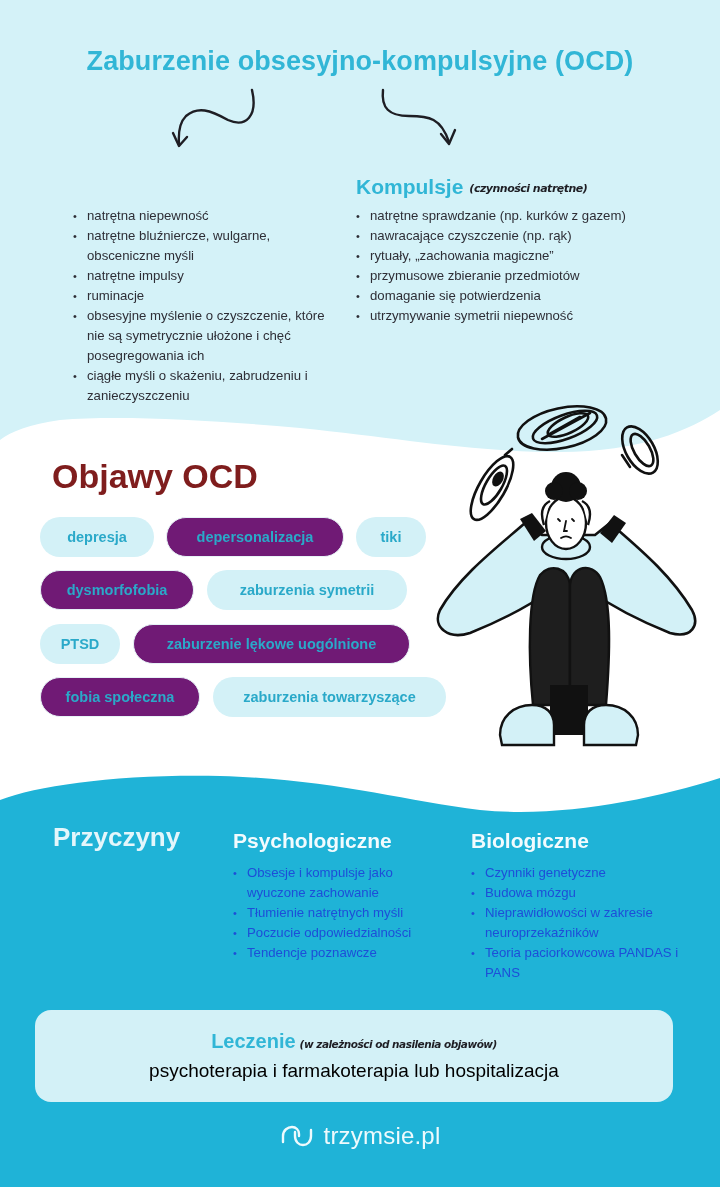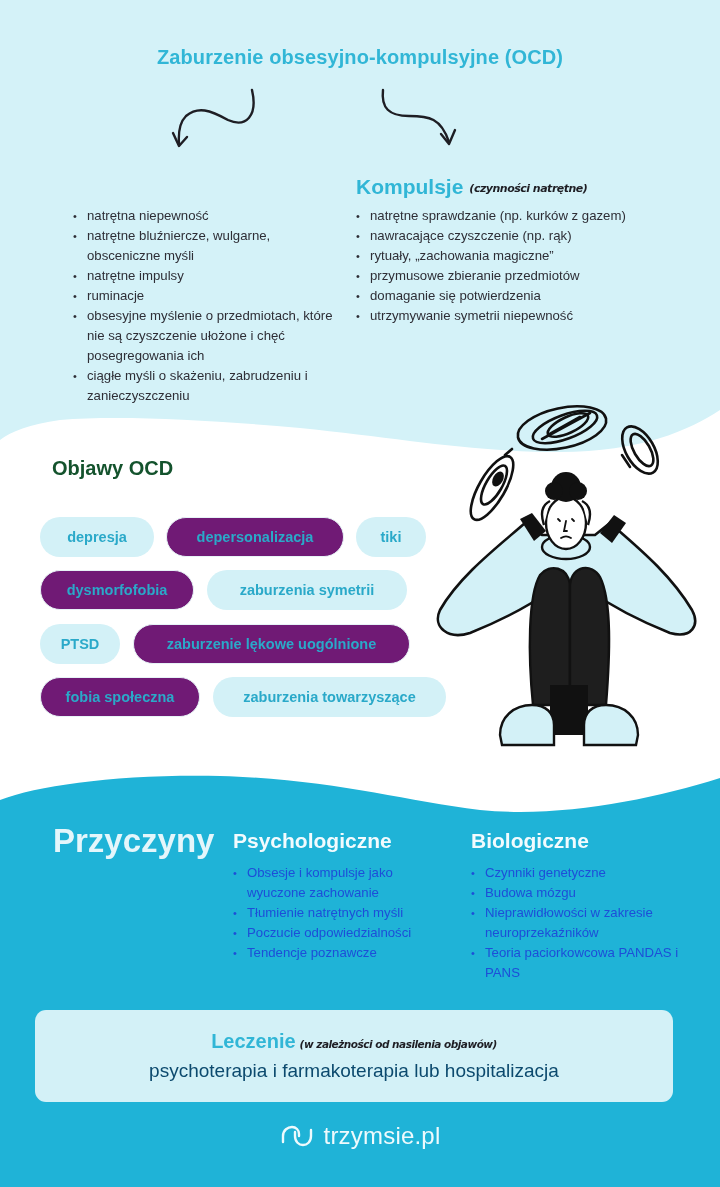--- a/index.html
+++ b/index.html
@@ -8,21 +8,21 @@
     position: relative;
     background: #ffffff;
     font-family: "Liberation Sans", "DejaVu Sans", sans-serif;
     color: #2b2b33;
   }
   .bg-layer { position: absolute; left: 0; top: 0; width: 720px; height: 1187px; z-index: 0; }
   .content { position: absolute; inset: 0; z-index: 1; }
 
   .title {
     position: absolute; left: 0; top: 46px; width: 720px;
-    text-align: center; font-size: 20px; font-weight: bold;
+    text-align: center; font-size: 27px; font-weight: bold;
     color: #31b6d6; letter-spacing: 0.1px;
   }
   .arrow { position: absolute; }
 
   .col-head {
     position: absolute; font-size: 21px; font-weight: bold; color: #31b6d6;
     white-space: nowrap;
   }
   .col-head .note {
     font-family: "DejaVu Sans", sans-serif; font-size: 11px; font-weight: bold;
@@ -34,54 +34,54 @@
     position: relative; padding-left: 14px; font-size: 13.2px; line-height: 20px;
     color: #2e2e36;
   }
   ul.bullets li::before {
     content: "\2022"; position: absolute; left: 0; top: 0; font-size: 11px;
   }
   ul.bullets.light li { color: #1d4ed8; }
 
   .section-title {
     position: absolute; left: 52px; top: 457px;
-    font-size: 20px; font-weight: bold; color: #14532d;
+    font-size: 34px; font-weight: bold; color: #7f1d1d;
   }
   .chip {
     position: absolute; height: 40px; border-radius: 20px;
     display: flex; align-items: center; justify-content: center;
     font-size: 14.5px; font-weight: bold; color: #2aa9c9;
     white-space: nowrap;
   }
   .chip.filled { background: #d3f1f7; text-align: right; }
   .chip.outline { background: #701a75; border: 1.5px solid #e6f3f6; }
 
   .causes-title {
     position: absolute; left: 53px; top: 822px;
-    font-size: 33px; font-weight: bold; color: #e4f6fb;
+    font-size: 26px; font-weight: bold; color: #e4f6fb;
   }
   .cause-head {
     position: absolute; font-size: 21px; font-weight: bold; color: #f2fbfe;
   }
 
   .treat-box {
     position: absolute; left: 35px; top: 1010px; width: 638px; height: 92px;
-    background: #d3f1f7; border-radius: 11px;
+    background: #d3f1f7; border-radius: 16px;
   }
   .treat-title {
     position: absolute; left: 0; top: 20px; width: 638px; text-align: center;
     font-size: 20px; font-weight: bold; color: #31b6d6;
   }
   .treat-title .note {
     font-family: "DejaVu Sans", sans-serif; font-size: 10.5px; color: #1e1e24;
     font-style: italic; font-weight: bold; letter-spacing: -0.5px; margin-left: 4px;
   }
   .treat-text {
     position: absolute; left: 0; top: 50px; width: 638px; text-align: center;
-    font-size: 19px; color: #0c4a6e;
+    font-size: 19px; color: #000000;
   }
 
   .footer {
     position: absolute; left: 0; top: 1122px; width: 720px;
     display: flex; justify-content: center; align-items: center; gap: 10px;
   }
   .footer .brand { font-size: 24px; color: #eefafd; letter-spacing: 0.2px; }
 </style>
 </head>
 <body>
@@ -102,21 +102,21 @@
   <svg class="arrow" style="left:375px;top:86px" width="90" height="66" viewBox="0 0 90 66">
     <path d="M8,4 C6,22 14,30 34,30 C54,30 66,32 74,56" fill="none" stroke="#1e1e24" stroke-width="2.4" stroke-linecap="round"></path>
     <path d="M66,48 L74,58 L80,44" fill="none" stroke="#1e1e24" stroke-width="2.4" stroke-linecap="round" stroke-linejoin="round"></path>
   </svg>
 
   <ul class="bullets" style="left:73px;top:206px;width:270px">
     <li>natrętna niepewność</li>
     <li>natrętne bluźniercze, wulgarne, obsceniczne myśli</li>
     <li>natrętne impulsy</li>
     <li>ruminacje</li>
-    <li>obsesyjne myślenie o przedmiotach, które nie są czyszczenie ułożone i chęć posegregowania ich</li>
+    <li>obsesyjne myślenie o czyszczenie, które nie są symetrycznie ułożone i chęć posegregowania ich</li>
     <li>ciągłe myśli o skażeniu, zabrudzeniu i zanieczyszczeniu</li>
   </ul>
 
   <div class="col-head" style="left:356px;top:175px">
     <span>Kompulsje</span><span class="note">(czynności natrętne)</span>
   </div>
   <ul class="bullets" style="left:356px;top:206px;width:320px">
     <li>natrętne sprawdzanie (np. kurków z gazem)</li>
     <li>nawracające czyszczenie (np. rąk)</li>
     <li>rytuały, „zachowania magiczne”</li>

